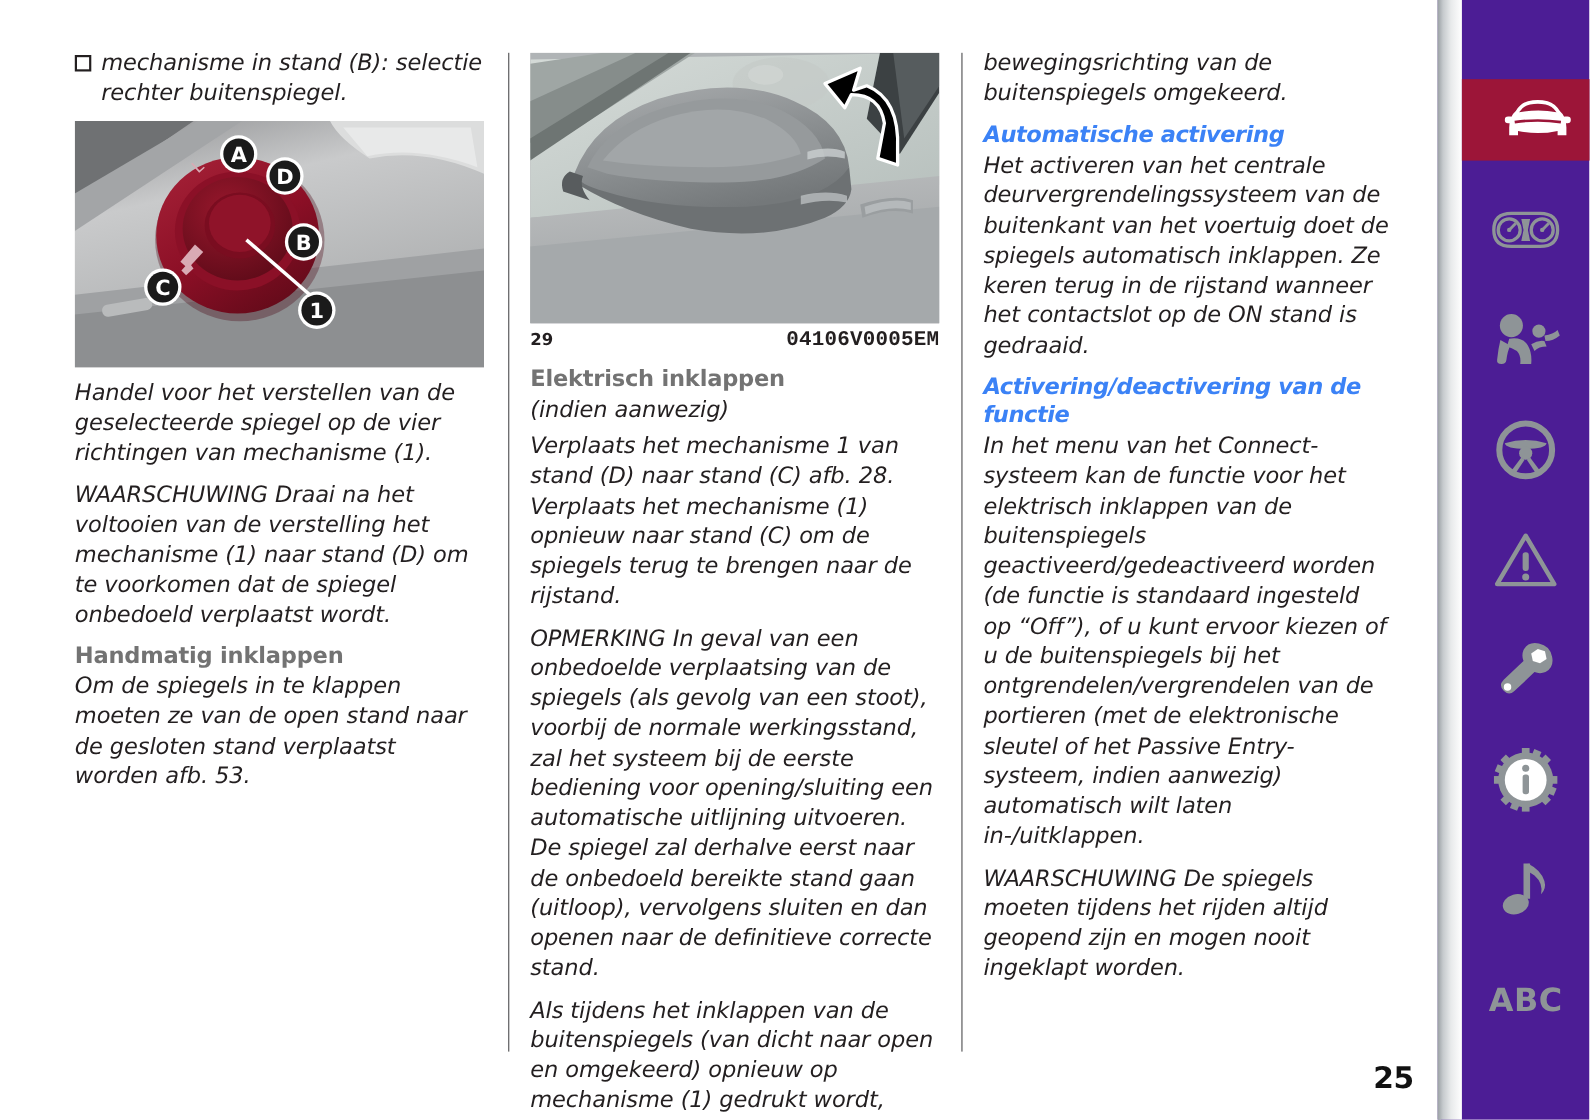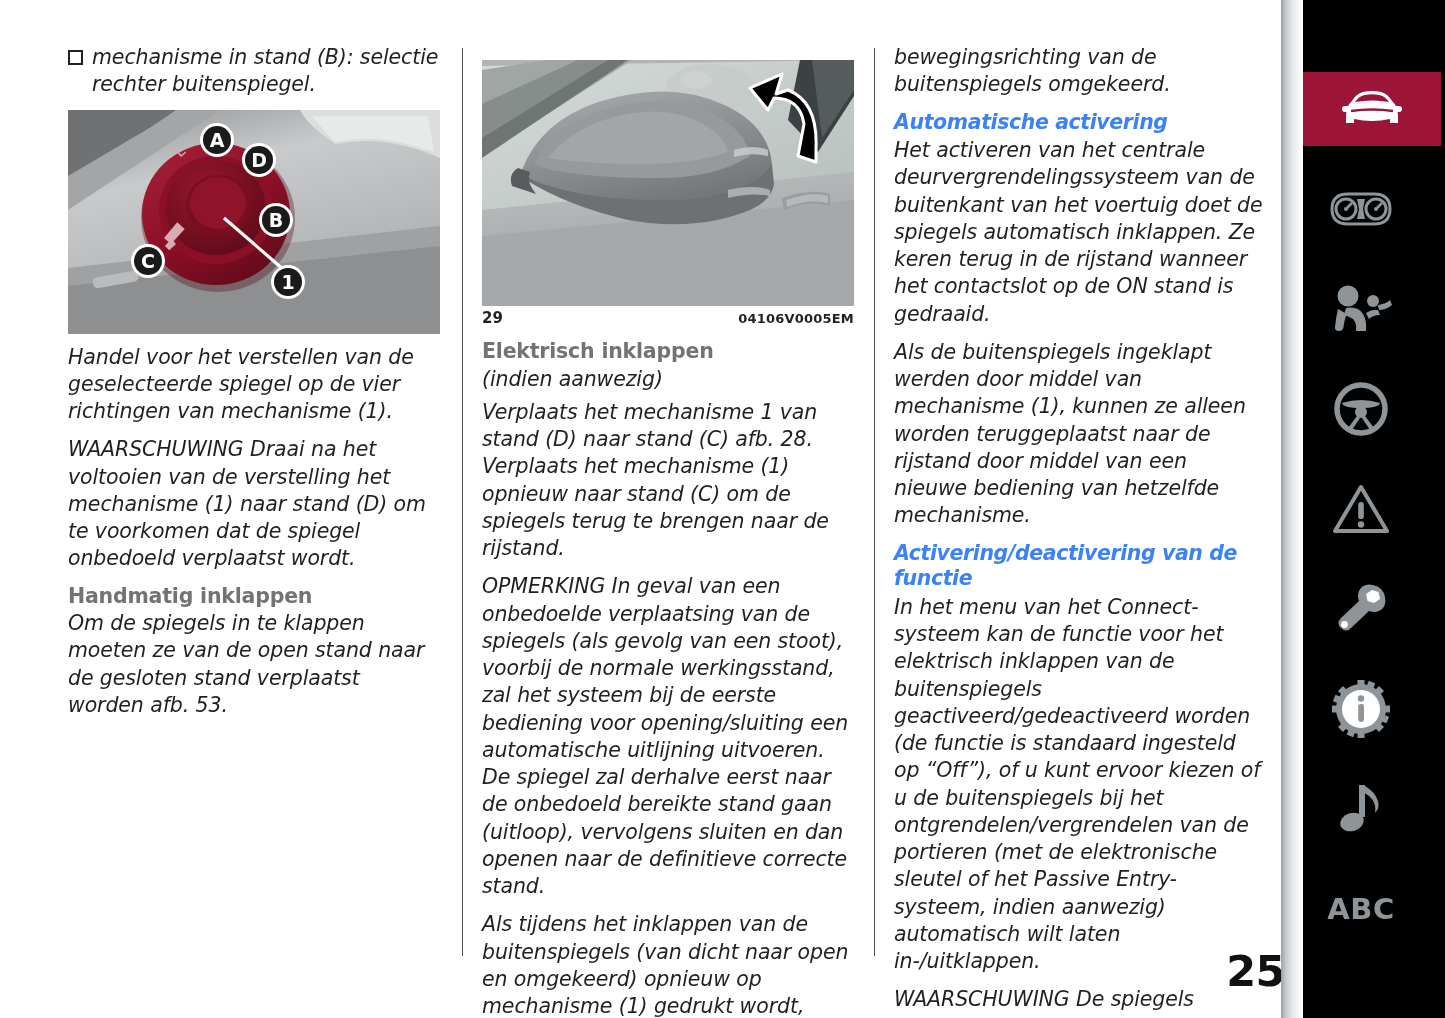--- a/index.html
+++ b/index.html
@@ -100,31 +100,32 @@
     display: flex;
     justify-content: space-between;
     align-items: baseline;
     margin-top: 3px;
     font-size: 15px;
     font-weight: bold;
     color: #231f20;
     letter-spacing: 0px;
   }
   .fig-caption .code {
-    font-size: 13px;
+    font-size: 19px;
     letter-spacing: 0.2px;
+    font-family: Liberation Mono, monospace;
   }
 
   
   .sidebar {
     position: absolute;
     right: 0; top: 0;
-    width: 164px;
+    width: 138px;
     height: 1018px;
-    background: #000000;
+    background: #4c1d95;
   }
   .sidebar-shadow {
     position: absolute;
     left: 0; top: 0;
     width: 22px;
     height: 1018px;
     background: linear-gradient(to right, #9aa0a4 0%, #c6cacd 22%, #e8eaeb 55%, #ffffff 100%);
   }
   .sidebar-strip-left {
     position: absolute;
@@ -157,21 +158,21 @@
     font-size: 29px;
     font-weight: bold;
     color: #8e9497;
     letter-spacing: 0.5px;
     font-family: "DejaVu Sans", "Liberation Sans", sans-serif;
   }
   .page-number {
     position: absolute;
     right: 160px;
     bottom: 22px;
-    font-size: 43px;
+    font-size: 27px;
     font-weight: bold;
     color: #111111;
     letter-spacing: -0.5px;
   }
 </style>
 </head>
 <body>
 
 <div class="page">
 
@@ -265,21 +266,21 @@
     <p>WAARSCHUWING Draai na het voltooien van de verstelling het mechanisme (1) naar stand (D) om te voorkomen dat de spiegel onbedoeld verplaatst wordt.</p>
 
     <h2 class="red-head">Handmatig inklappen</h2>
     <p>Om de spiegels in te klappen moeten ze van de open stand naar de gesloten stand verplaatst worden afb. 53.</p>
   </div>
 
   <div class="divider" id="div1"></div>
 
   <div class="col" id="col2">
 
-    <div class="figure" style="margin-top:16px">
+    <div class="figure" style="margin-top:4px">
       <div class="fig-frame" style="height:246px">
         <svg width="372" height="246" viewBox="0 0 372 246">
           <defs>
             <linearGradient id="bodyg" x1="0" y1="0" x2="0.3" y2="1">
               <stop offset="0" stop-color="#bdbfc0"></stop>
               <stop offset="1" stop-color="#9ca0a2"></stop>
             </linearGradient>
             <linearGradient id="mirrorg" x1="0.1" y1="0" x2="0.6" y2="1">
               <stop offset="0" stop-color="#a8abad"></stop>
               <stop offset="0.55" stop-color="#8b8f91"></stop>
@@ -338,21 +339,20 @@
     <p>OPMERKING In geval van een onbedoelde verplaatsing van de spiegels (als gevolg van een stoot), voorbij de normale werkingsstand, zal het systeem bij de eerste bediening voor opening/sluiting een automatische uitlijning uitvoeren. De spiegel zal derhalve eerst naar de onbedoeld bereikte stand gaan (uitloop), vervolgens sluiten en dan openen naar de definitieve correcte stand.</p>
     <p>Als tijdens het inklappen van de buitenspiegels (van dicht naar open en omgekeerd) opnieuw op mechanisme (1) gedrukt wordt, wordt de</p>
   </div>
 
   <div class="divider" id="div2"></div>
 
   <div class="col" id="col3">
     <p>bewegingsrichting van de buitenspiegels omgekeerd.</p>
     <h3 class="ital-head">Automatische activering</h3>
     <p>Het activeren van het centrale deurvergrendelingssysteem van de buitenkant van het voertuig doet de spiegels automatisch inklappen. Ze keren terug in de rijstand wanneer het contactslot op de ON stand is gedraaid.</p>
-    <p>Als de buitenspiegels ingeklapt werden door middel van mechanisme (1), kunnen ze alleen worden teruggeplaatst naar de rijstand door middel van een nieuwe bediening van hetzelfde mechanisme.</p>
     <h3 class="ital-head">Activering/deactivering van de functie</h3>
     <p>In het menu van het Connect-systeem kan de functie voor het elektrisch inklappen van de buitenspiegels geactiveerd/gedeactiveerd worden (de functie is standaard ingesteld op “Off”), of u kunt ervoor kiezen of u de buitenspiegels bij het ontgrendelen/vergrendelen van de portieren (met de elektronische sleutel of het Passive Entry-systeem, indien aanwezig) automatisch wilt laten in-/uitklappen.</p>
     <p>WAARSCHUWING De spiegels moeten tijdens het rijden altijd geopend zijn en mogen nooit ingeklapt worden.</p>
   </div>
 
   <div class="page-number">25</div>
 
   <div class="sidebar">
     <div class="sidebar-strip-left"></div>
     <div class="sidebar-shadow"></div>

